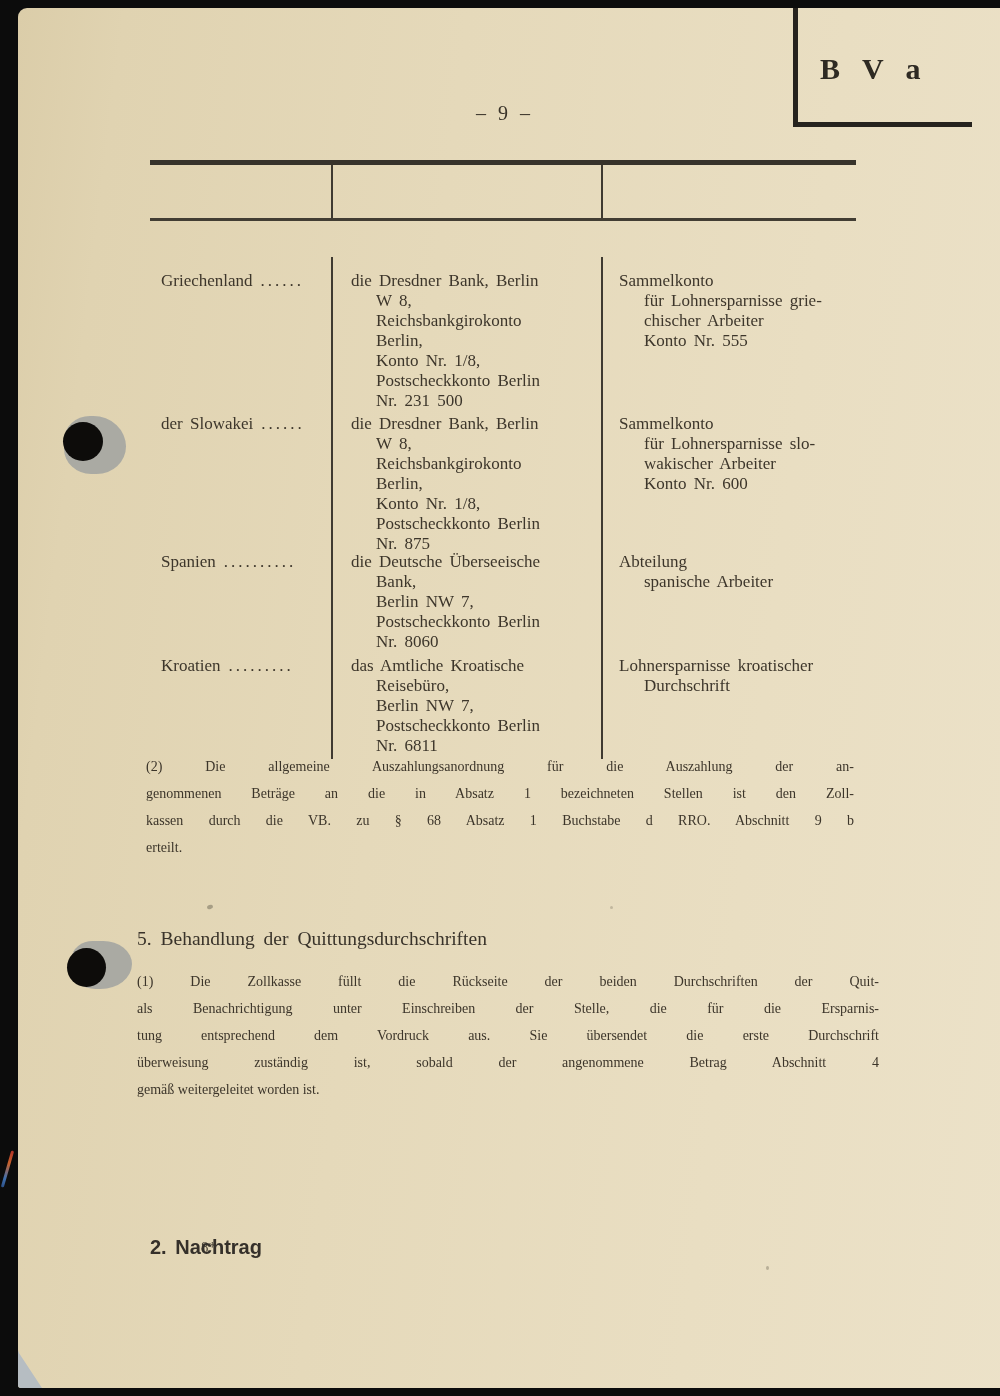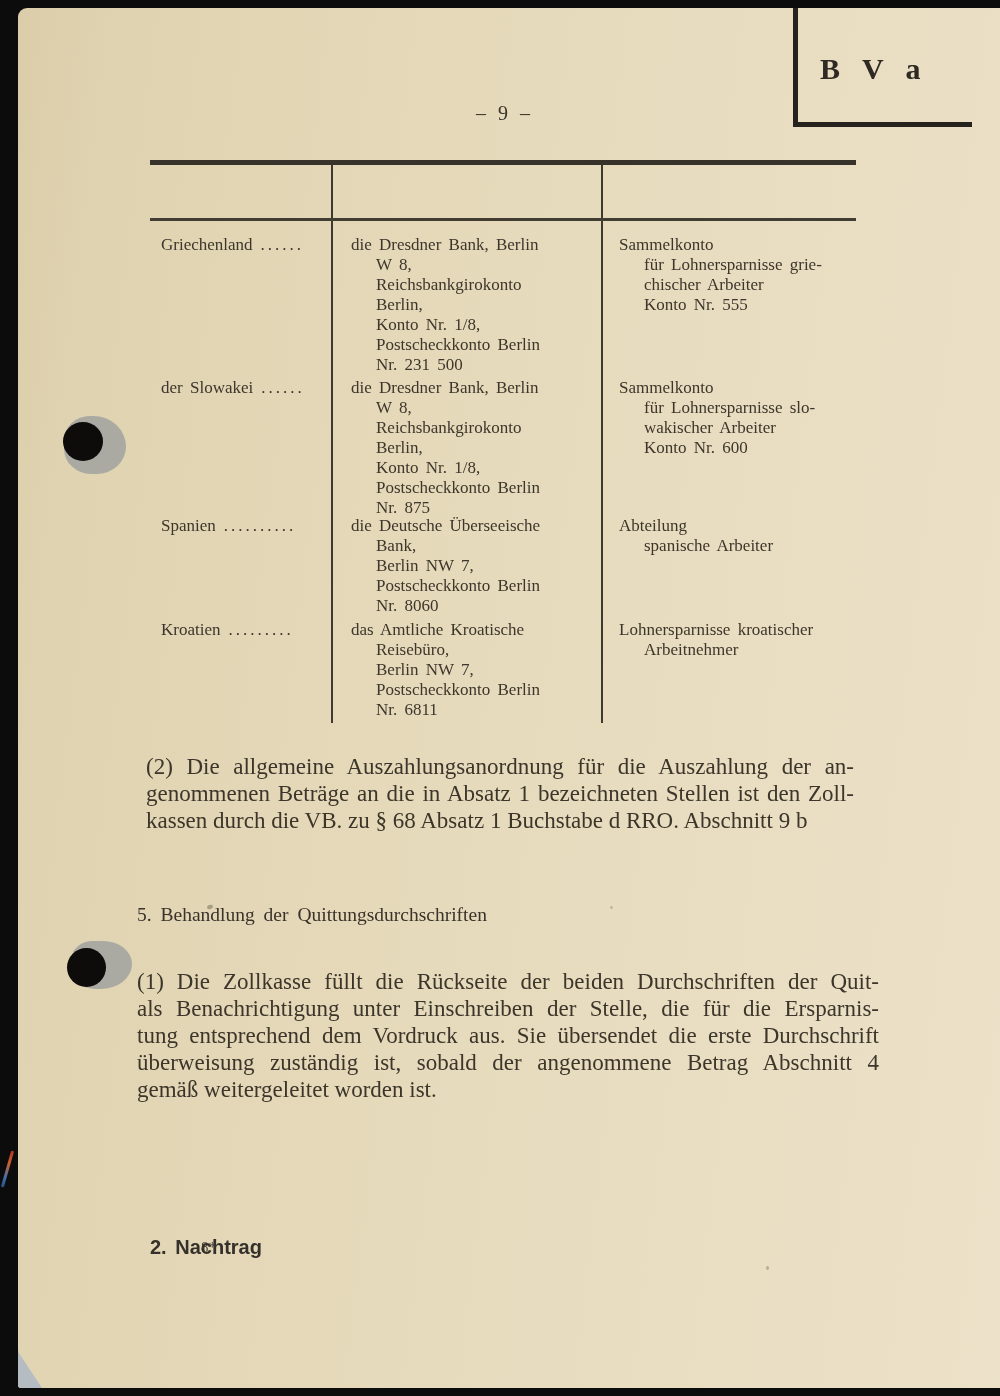--- a/index.html
+++ b/index.html
@@ -28,36 +28,36 @@
   }
   
   .doc-table{position:absolute;left:132px;top:152px;width:706px;}
   .rule-thick{height:5px;background:#37332b;}
   .rule-thin{height:3px;background:#423d33;}
   .tgrid{display:grid;grid-template-columns:183px 270px 253px;}
   .t-header{height:53px;}
   .hc1,.hc2{border-right:2px solid #3f3a31;}
   .t-row .tc1,.t-row .tc2{border-right:2px solid #3f3a31;}
   .t-row{font-size:17px;line-height:20px;word-spacing:3px;}
-  .row-1{height:154px;}.row-1 .tc{padding-top:14px;}
+  .row-1{height:154px;margin-top:36px;}.row-1 .tc{padding-top:14px;}
   .row-2{height:138px;}.row-2 .tc{padding-top:3px;}
   .row-3{height:104px;}.row-3 .tc{padding-top:3px;}
   .row-4{height:106px;}.row-4 .tc{padding-top:3px;}
   .tc1{padding-left:11px;}
   .tc2{padding-left:18px;}
   .tc3{padding-left:16px;}
   .cell-lines .bl:not(:first-child){padding-left:25px;}
   .leader-dots{letter-spacing:3px;margin-left:8px;}
   
-  .para{position:absolute;font-size:23px;line-height:27px;color:#3c352a;}
+  .para{position:absolute;font-size:14px;line-height:27px;color:#3c352a;}
   .para .bl{text-align:justify;text-align-last:justify;}
   .para .bl:last-child{text-align-last:left;}
   .para-2{left:128px;top:745px;width:708px;}
   .heading-5{
-    position:absolute;left:119px;top:896px;font-size:19.5px;word-spacing:4px;color:#39332a;
+    position:absolute;left:119px;top:920px;font-size:19.5px;word-spacing:4px;color:#39332a;
   }
   .para-1{left:119px;top:960px;width:742px;}
   
   .footer-mark{position:absolute;left:183px;top:1231px;font-size:15px;color:#4a4336;}
   .footer-note{
     position:absolute;left:132px;right:145px;top:1228px;text-align:left;
     font-family:"Liberation Sans", sans-serif;font-weight:bold;font-size:20px;color:#35302a;
     word-spacing:3px;
   }
   
@@ -162,29 +162,30 @@
       <div class="tc tc1"><span>Kroatien</span><span class="leader-dots">.........</span></div>
       <div class="tc tc2 cell-lines">
           <div class="bl">das Amtliche Kroatische</div>
           <div class="bl">Reisebüro,</div>
           <div class="bl">Berlin NW 7,</div>
           <div class="bl">Postscheckkonto Berlin</div>
           <div class="bl">Nr. 6811</div>
         </div>
       <div class="tc tc3 cell-lines">
           <div class="bl">Lohnersparnisse kroatischer</div>
-          <div class="bl">Arbeitnehmer</div>
+          <div class="bl">Durchschrift</div>
         </div>
     </div>
   </div>
 
   <div class="para para-2">
       <div class="bl">(2) Die allgemeine Auszahlungsanordnung für die Auszahlung der an-</div>
       <div class="bl">genommenen Beträge an die in Absatz 1 bezeichneten Stellen ist den Zoll-</div>
       <div class="bl">kassen durch die VB. zu § 68 Absatz 1 Buchstabe d RRO. Abschnitt 9 b</div>
+      <div class="bl">erteilt.</div>
     </div>
 
   <div class="heading-5">5. Behandlung der Quittungsdurchschriften</div>
 
   <div class="para para-1">
       <div class="bl">(1) Die Zollkasse füllt die Rückseite der beiden Durchschriften der Quit-</div>
       <div class="bl">als Benachrichtigung unter Einschreiben der Stelle, die für die Ersparnis-</div>
       <div class="bl">tung entsprechend dem Vordruck aus. Sie übersendet die erste Durchschrift</div>
       <div class="bl">überweisung zuständig ist, sobald der angenommene Betrag Abschnitt 4</div>
       <div class="bl">gemäß weitergeleitet worden ist.</div>

